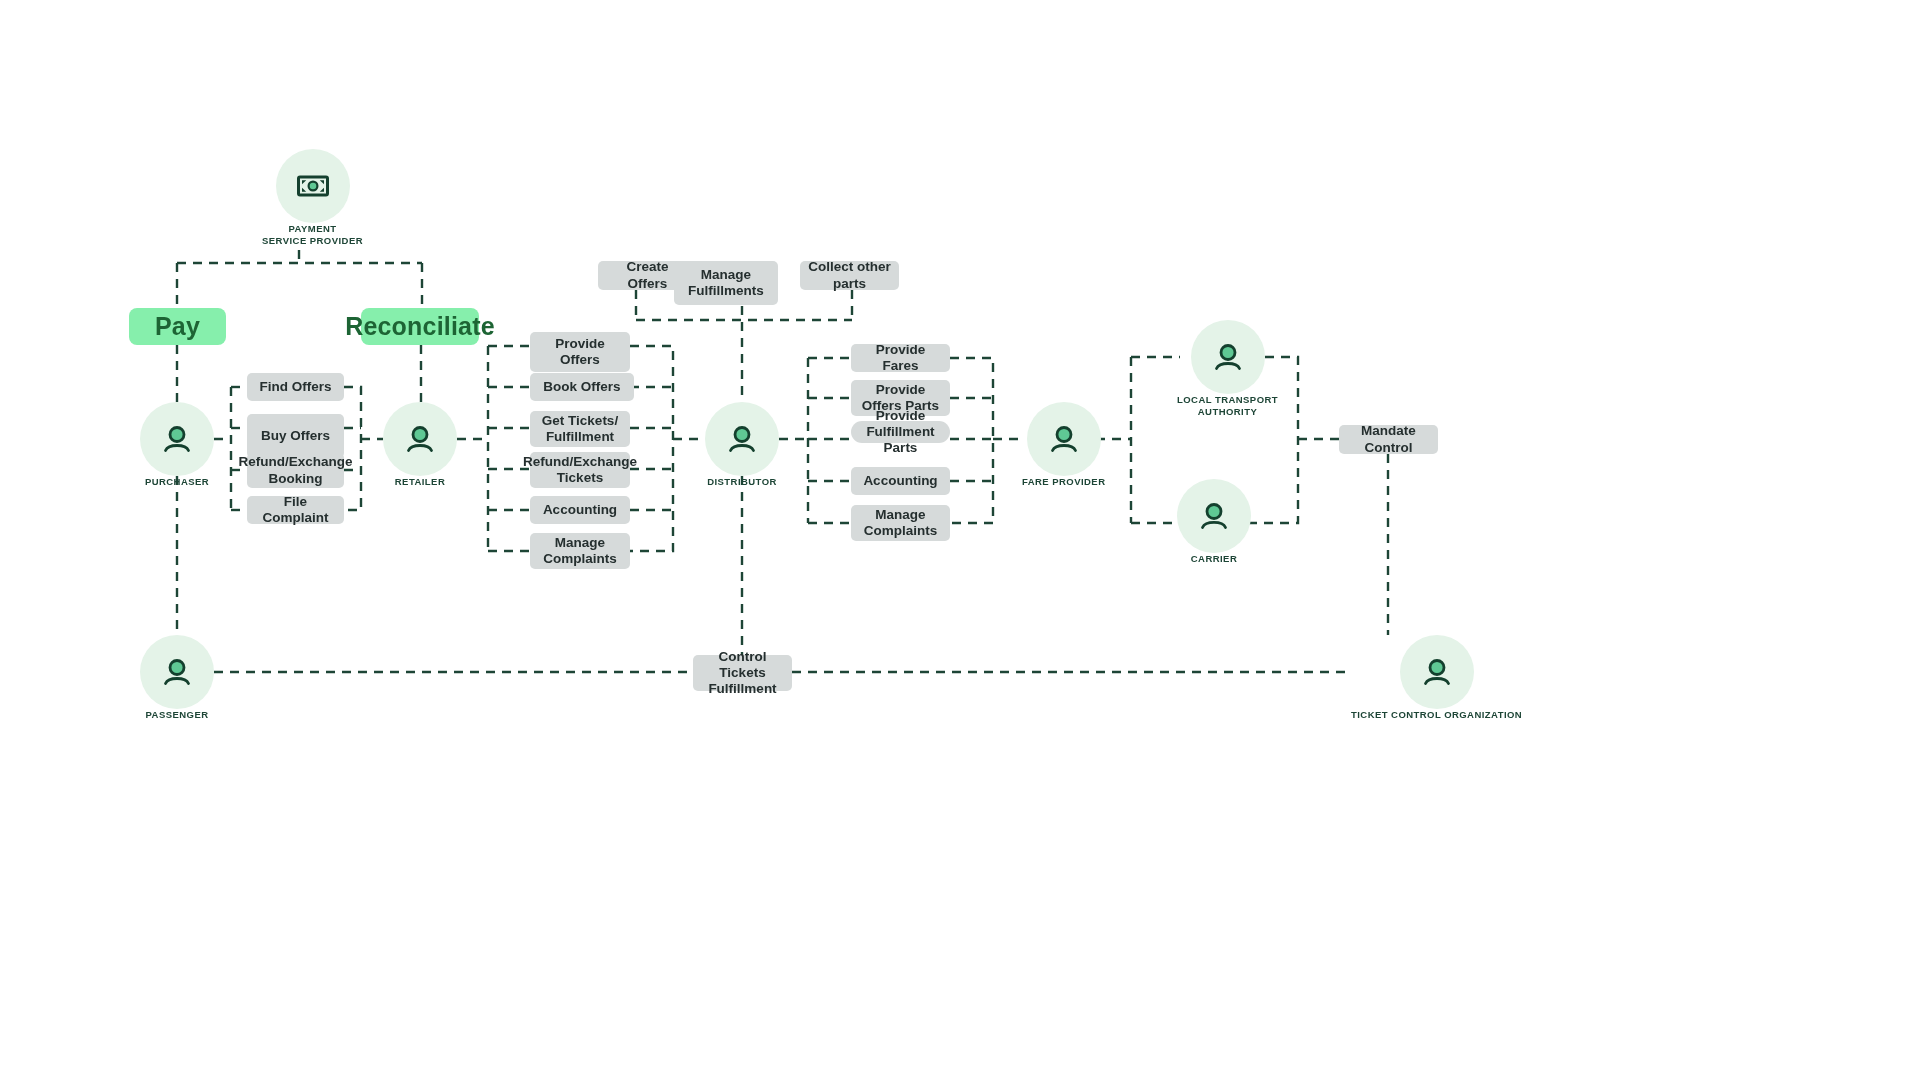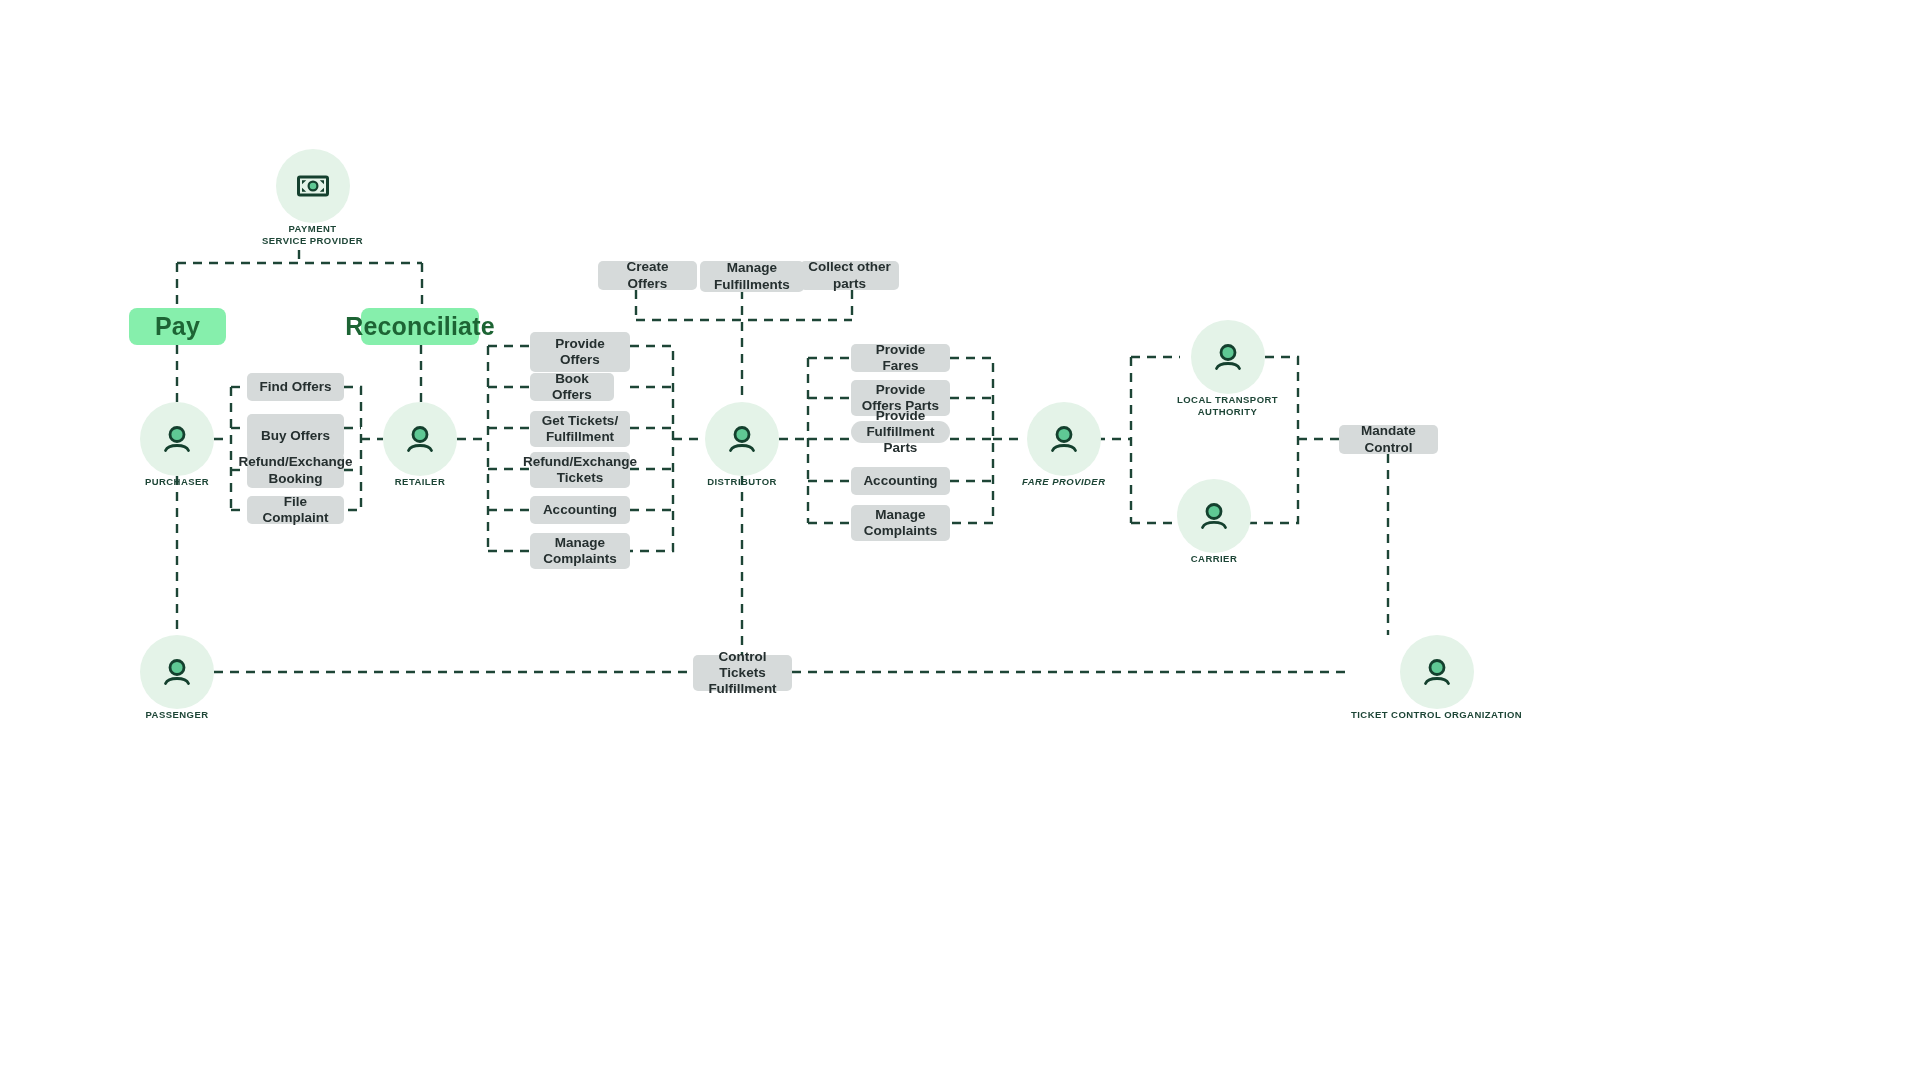--- a/index.html
+++ b/index.html
@@ -131,40 +131,40 @@
   <div class="gbox" style="left:247px;top:453px;width:97px;height:35px;">
     <span>Refund/Exchange Booking</span>
   </div>
   <div class="gbox" style="left:247px;top:496px;width:97px;height:28px;">
     <span>File Complaint</span>
   </div>
 
   <div class="gbox" style="left:530px;top:332px;width:100px;height:40px;">
     <span>Provide Offers</span>
   </div>
-  <div class="gbox" style="left:530px;top:373px;width:84px;height:28px;">
+  <div class="gbox" style="left:530px;top:373px;width:104px;height:28px;">
     <span>Book Offers</span>
   </div>
   <div class="gbox" style="left:530px;top:411px;width:100px;height:36px;">
     <span>Get Tickets/ Fulfillment</span>
   </div>
   <div class="gbox" style="left:530px;top:452px;width:100px;height:36px;">
     <span>Refund/Exchange Tickets</span>
   </div>
   <div class="gbox" style="left:530px;top:496px;width:100px;height:28px;">
     <span>Accounting</span>
   </div>
   <div class="gbox" style="left:530px;top:533px;width:100px;height:36px;">
     <span>Manage Complaints</span>
   </div>
 
   <div class="gbox" style="left:586px;top:261px;width:99px;height:29px;margin-left:12px;">
     <span>Create Offers</span>
   </div>
-  <div class="gbox" style="left:700px;top:261px;width:104px;height:31px;">
+  <div class="gbox" style="left:674px;top:261px;width:104px;height:44px;">
     <span>Manage Fulfillments</span>
   </div>
   <div class="gbox" style="left:800px;top:261px;width:99px;height:29px;">
     <span>Collect other parts</span>
   </div>
 
   <div class="gbox" style="left:851px;top:344px;width:99px;height:28px;">
     <span>Provide Fares</span>
   </div>
   <div class="gbox" style="left:851px;top:380px;width:99px;height:36px;">
@@ -225,21 +225,21 @@
   <div class="actor" style="left:705px;top:402px;">
     <div class="bubble">
       <svg width="38" height="38" viewBox="0 0 38 38">
         <circle cx="19" cy="14.5" r="7" fill="#5fc894" stroke="#14402e" stroke-width="2.8"></circle>
         <path d="M7.5 30.5 C10.5 23.8 27.5 23.8 30.5 30.5" fill="none" stroke="#14402e" stroke-width="2.8" stroke-linecap="round"></path>
       </svg>
     </div>
     <div class="caption">DISTRIBUTOR</div>
   </div>
 
-  <div class="actor" style="left:1022px;top:402px;font-style:italic;">
+  <div class="actor" style="left:1022px;top:402px;">
     <div class="bubble">
       <svg width="38" height="38" viewBox="0 0 38 38">
         <circle cx="19" cy="14.5" r="7" fill="#5fc894" stroke="#14402e" stroke-width="2.8"></circle>
         <path d="M7.5 30.5 C10.5 23.8 27.5 23.8 30.5 30.5" fill="none" stroke="#14402e" stroke-width="2.8" stroke-linecap="round"></path>
       </svg>
     </div>
     <div class="caption">FARE PROVIDER</div>
   </div>
 
   <div class="actor" style="left:1177px;top:320px;">

